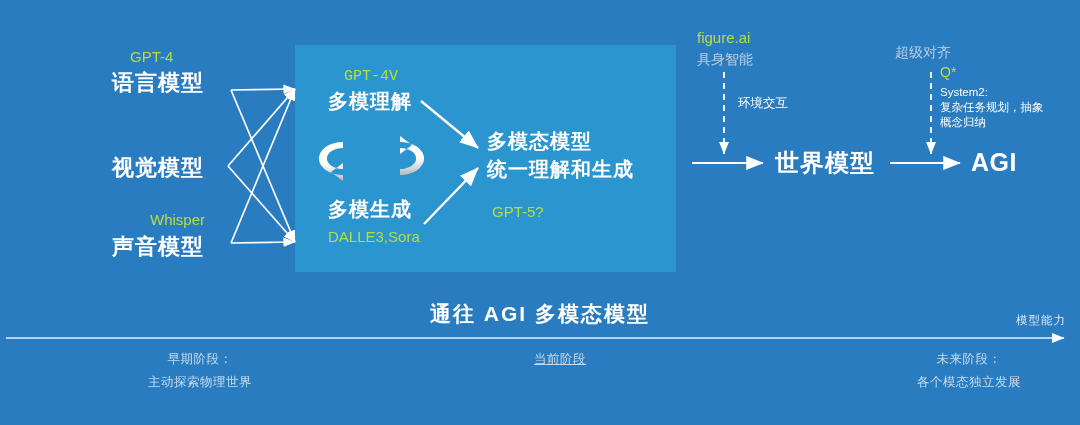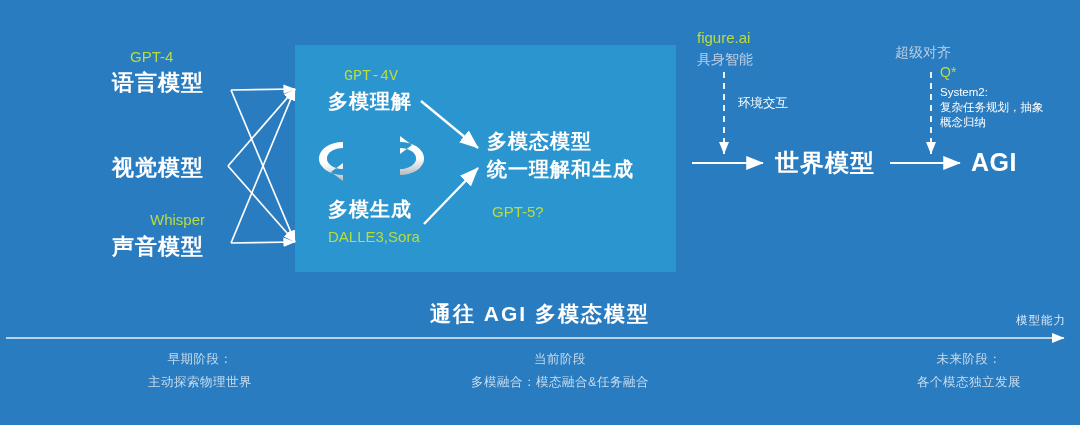--- a/index.html
+++ b/index.html
@@ -141,23 +141,22 @@
   <div class="t agi" style="left:971px;top:148px;">AGI</div>
 
   <div class="axis-title">通往 AGI 多模态模型</div>
   <div class="axis-cap">模型能力</div>
 
   <div class="stage-lab" style="left:60px;top:348px;width:280px;">
     <div>早期阶段：</div>
     <div>主动探索物理世界</div>
   </div>
 
-  <div class="stage-lab" style="left:400px;top:348px;width:320px;">
+  <div class="stage-lab" style="left:400px;top:348px;width:320px;text-decoration:underline;">
     <div>当前阶段</div>
-    <div>多模融合：模态融合&amp;任务融合</div>
   </div>
 
   <div class="stage-lab" style="left:829px;top:348px;width:280px;">
     <div>未来阶段：</div>
     <div>各个模态独立发展</div>
   </div>
 
 </div>
 
 </body></html>

